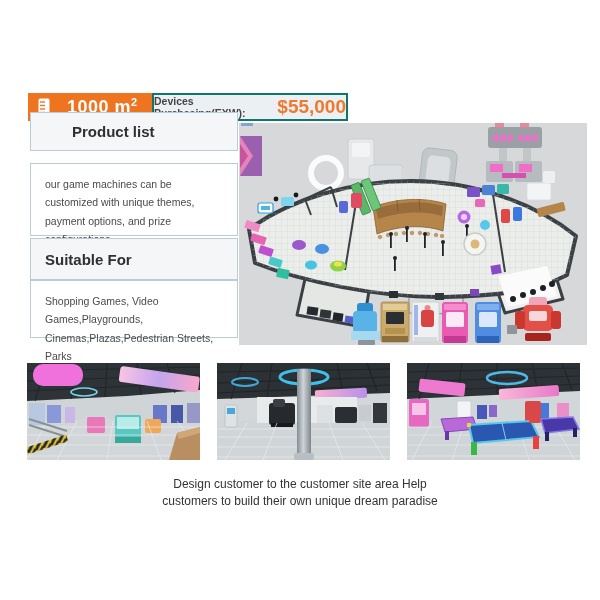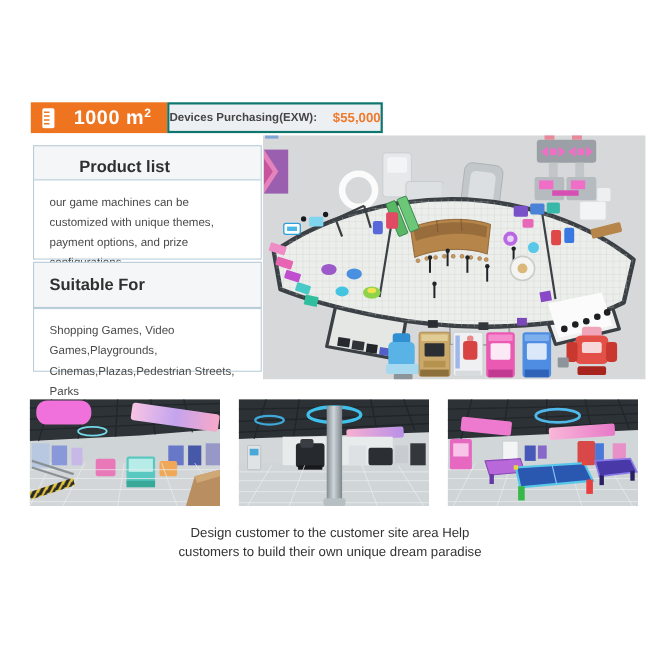--- a/index.html
+++ b/index.html
@@ -8,28 +8,28 @@
   .abs{position:absolute;box-sizing:border-box;}
   
   .area-badge{left:28px;top:93px;width:124px;height:28px;background:#ee7420;
               display:flex;align-items:center;padding-left:10px;gap:17px;}
   .area-text{color:#fff;font-weight:bold;font-size:18px;letter-spacing:.5px;}
   .area-text sup{font-size:11px;}
   .devices-box{left:152px;top:93px;width:196px;height:28px;background:#edf0f3;
                border:2px solid #0f766e;display:flex;align-items:center;
                justify-content:space-between;gap:7px;}
   .devices-label{font-size:10.5px;font-weight:bold;color:#454545;}
-  .devices-price{font-size:12px;font-weight:bold;color:#f0792c;}
+  .devices-price{font-size:19px;font-weight:bold;color:#f0792c;}
   
   .panel{left:30px;width:208px;border:1px solid #b9cdd9;}
   .panel-h{background:#f5f6f7;display:flex;align-items:center;padding-left:14px;}
   .panel-h h2{margin:0;font-size:15px;font-weight:bold;color:#303030;}
   .panel-b{background:#ffffff;padding:11px 10px 0 14px;font-size:10.5px;
            color:#4a4a4a;line-height:1.75;}
-  .ph1{top:132px;height:39px;padding-left:41px;}
+  .ph1{top:112px;height:39px;padding-left:41px;}
   .pb1{top:163px;height:73px;}
   .ph2{top:238px;height:42px;}
   .pb2{top:280px;height:58px;}
   
   .floorplan{left:239px;top:123px;width:348px;height:222px;}
   .photo{top:363px;width:173px;height:97px;}
   .photo1{left:27px;} .photo2{left:217px;} .photo3{left:407px;}
   .floorplan svg,.photo svg{display:block;width:100%;height:100%;}
   
   .caption{left:0;top:476px;width:600px;text-align:center;font-size:12px;

